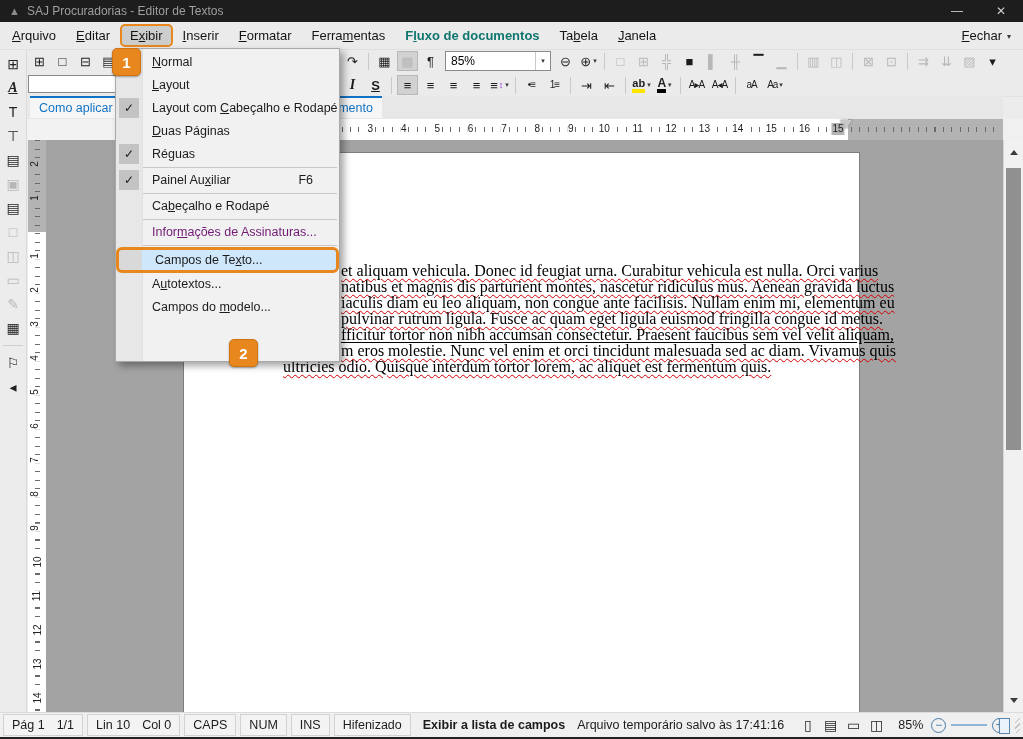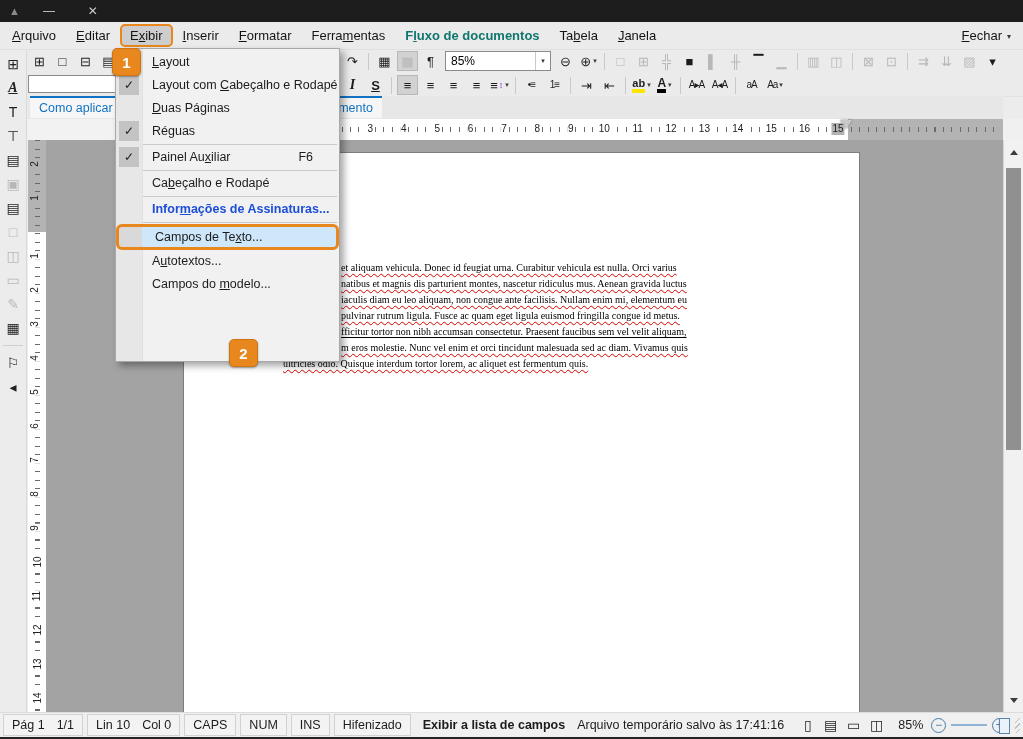--- a/index.html
+++ b/index.html
@@ -83,21 +83,21 @@
   .vr-gray{position:absolute;left:0;top:0;width:18px;height:92px;background:#b3b3b3;}
   .vr-ticks{position:absolute;left:7px;top:0;width:5px;height:572px;
             background:repeating-linear-gradient(to bottom,#6a6a6a 0,#6a6a6a 1px,transparent 1px,transparent 8.5px);}
   .vr-num{position:absolute;left:3px;transform:rotate(-90deg);font-size:10px;color:#222;line-height:12px;
           background:#fff;padding:0 1px;}
   .vr-num.on-gray{background:#b3b3b3;}
   
   .docarea{position:absolute;left:46px;top:140px;width:957px;height:572px;background:#a3a3a3;overflow:hidden;}
   .page{position:absolute;left:137px;top:12px;width:677px;height:560px;background:#fff;
         border:1px solid #7d7d7d;border-bottom:none;box-sizing:border-box;}
-  .docline{position:absolute;font-family:"Liberation Serif",serif;font-size:10px;color:#000;
+  .docline{position:absolute;font-family:"Liberation Serif",serif;font-size:16px;color:#000;
            white-space:nowrap;text-decoration:underline;text-decoration-style:wavy;
            text-decoration-color:#d40000;text-decoration-thickness:1px;text-underline-offset:2px;}
   
   .vscroll{position:absolute;left:1003px;top:140px;width:20px;height:572px;background:#f1f1f1;
            border-left:1px solid #d6d6d6;box-sizing:border-box;}
   .sb-btn{position:absolute;left:0;width:19px;height:20px;display:flex;align-items:center;justify-content:center;cursor:pointer;}
   .sb-up{top:2px;}
   .sb-down{bottom:2px;}
   .sb-arrow-up{width:0;height:0;border-left:4px solid transparent;border-right:4px solid transparent;border-bottom:5px solid #3c3c3c;}
   .sb-arrow-down{width:0;height:0;border-left:4px solid transparent;border-right:4px solid transparent;border-top:5px solid #3c3c3c;}
@@ -108,21 +108,21 @@
              z-index:50;padding-top:2px;font-size:12.5px;color:#1c1c1c;}
   .gutter{position:absolute;left:0;top:0;width:26px;height:100%;background:#e7e7e7;border-right:1px solid #e0e0e0;}
   .mi{position:relative;height:23px;line-height:23px;display:flex;align-items:center;cursor:pointer;}
   .mi .gcell{width:26px;height:23px;flex:0 0 26px;position:relative;z-index:2;}
   .mi .chk{position:absolute;left:3px;top:1px;width:20px;height:20px;background:#c3c3c3;
            display:flex;align-items:center;justify-content:center;font-size:12px;color:#222;}
   .mi .lbl{padding-left:10px;white-space:nowrap;position:relative;z-index:2;}
   .mi .short{position:absolute;right:26px;z-index:2;}
   .mi .subarrow{position:absolute;right:9px;top:7px;width:0;height:0;z-index:2;
                 border-top:4.5px solid transparent;border-bottom:4.5px solid transparent;border-left:6px solid #222;}
-  .mi.dis{color:#1d4ed8;font-weight:bold;}
+  .mi.dis{color:#701a75;}
   .mi.hl{height:26px;line-height:20px;border:3px solid #e8871e;border-radius:6px;box-sizing:border-box;
          background:linear-gradient(90deg,#d9d9d9 0,#d9d9d9 23px,#cfe7fa 23px);}
   .mi.hl .gcell{height:20px;}
   .msep{height:1px;background:#c9c9c9;margin:1px 2px;}
   
   .badge{position:absolute;width:27px;height:26px;background:#e8871e;border:1px solid #cf7410;border-radius:5px;
          color:#fff;font-size:15px;font-weight:bold;display:flex;align-items:center;justify-content:center;
          z-index:60;box-shadow:0 1px 2px rgba(0,0,0,.35);}
   .b1{left:112px;top:48px;}
   .b2{left:229px;top:339px;}
@@ -146,20 +146,21 @@
   .grip{width:15px;height:15px;margin-left:8px;
         background:repeating-linear-gradient(135deg,transparent 0,transparent 3px,#bdbdbd 3px,#bdbdbd 4px);}
 </style>
 </head>
 <body>
 
 <div id="app">
 
   <div class="titlebar">
     <span class="appicon">▲</span>
+    <span class="title">SAJ Procuradorias - Editor de Textos</span>
     <span class="win-btn">—</span>
     <span class="win-btn">✕</span>
   </div>
 
   <div class="menubar" id="menubar">
       <div class="mb-item"><u>A</u>rquivo</div>
       <div class="mb-item"><u>E</u>ditar</div>
       <div class="mb-item hl">E<u>x</u>ibir</div>
       <div class="mb-item"><u>I</u>nserir</div>
       <div class="mb-item"><u>F</u>ormatar</div>
@@ -461,20 +462,24 @@
     <div class="sb-btn sb-down">
         <span class="sb-arrow-down"></span>
       </div>
   </div>
 
   <div class="menupopup">
     <div class="gutter"></div>
     <div id="menuitems">
         <div class="mi">
           <span class="gcell"></span>
+          <span class="lbl"><u>N</u>ormal</span>
+        </div>
+        <div class="mi">
+          <span class="gcell"></span>
           <span class="lbl"><u>L</u>ayout</span>
         </div>
         <div class="mi">
           <span class="gcell">
             <span class="chk">✓</span>
           </span>
           <span class="lbl">Layout com <u>C</u>abeçalho e Rodapé</span>
         </div>
         <div class="mi">
           <span class="gcell"></span>

